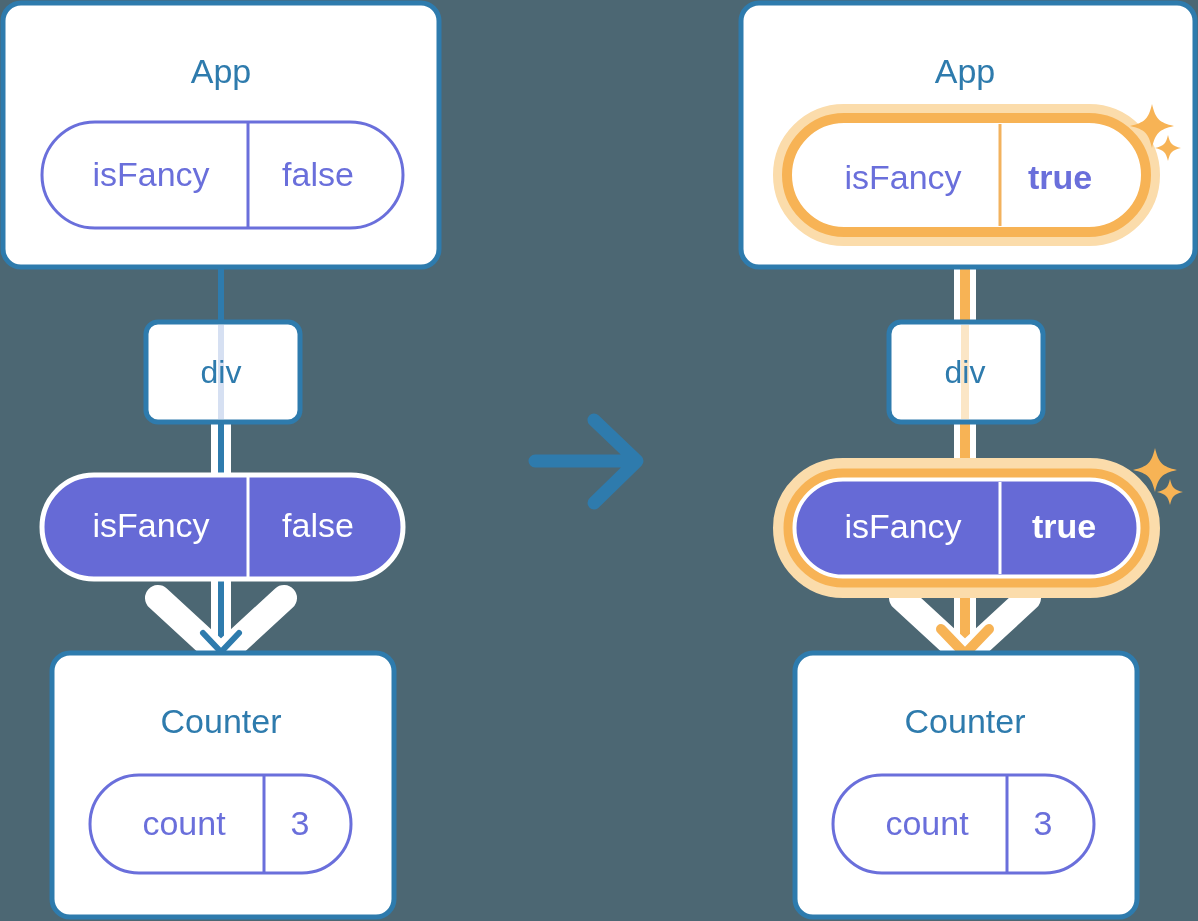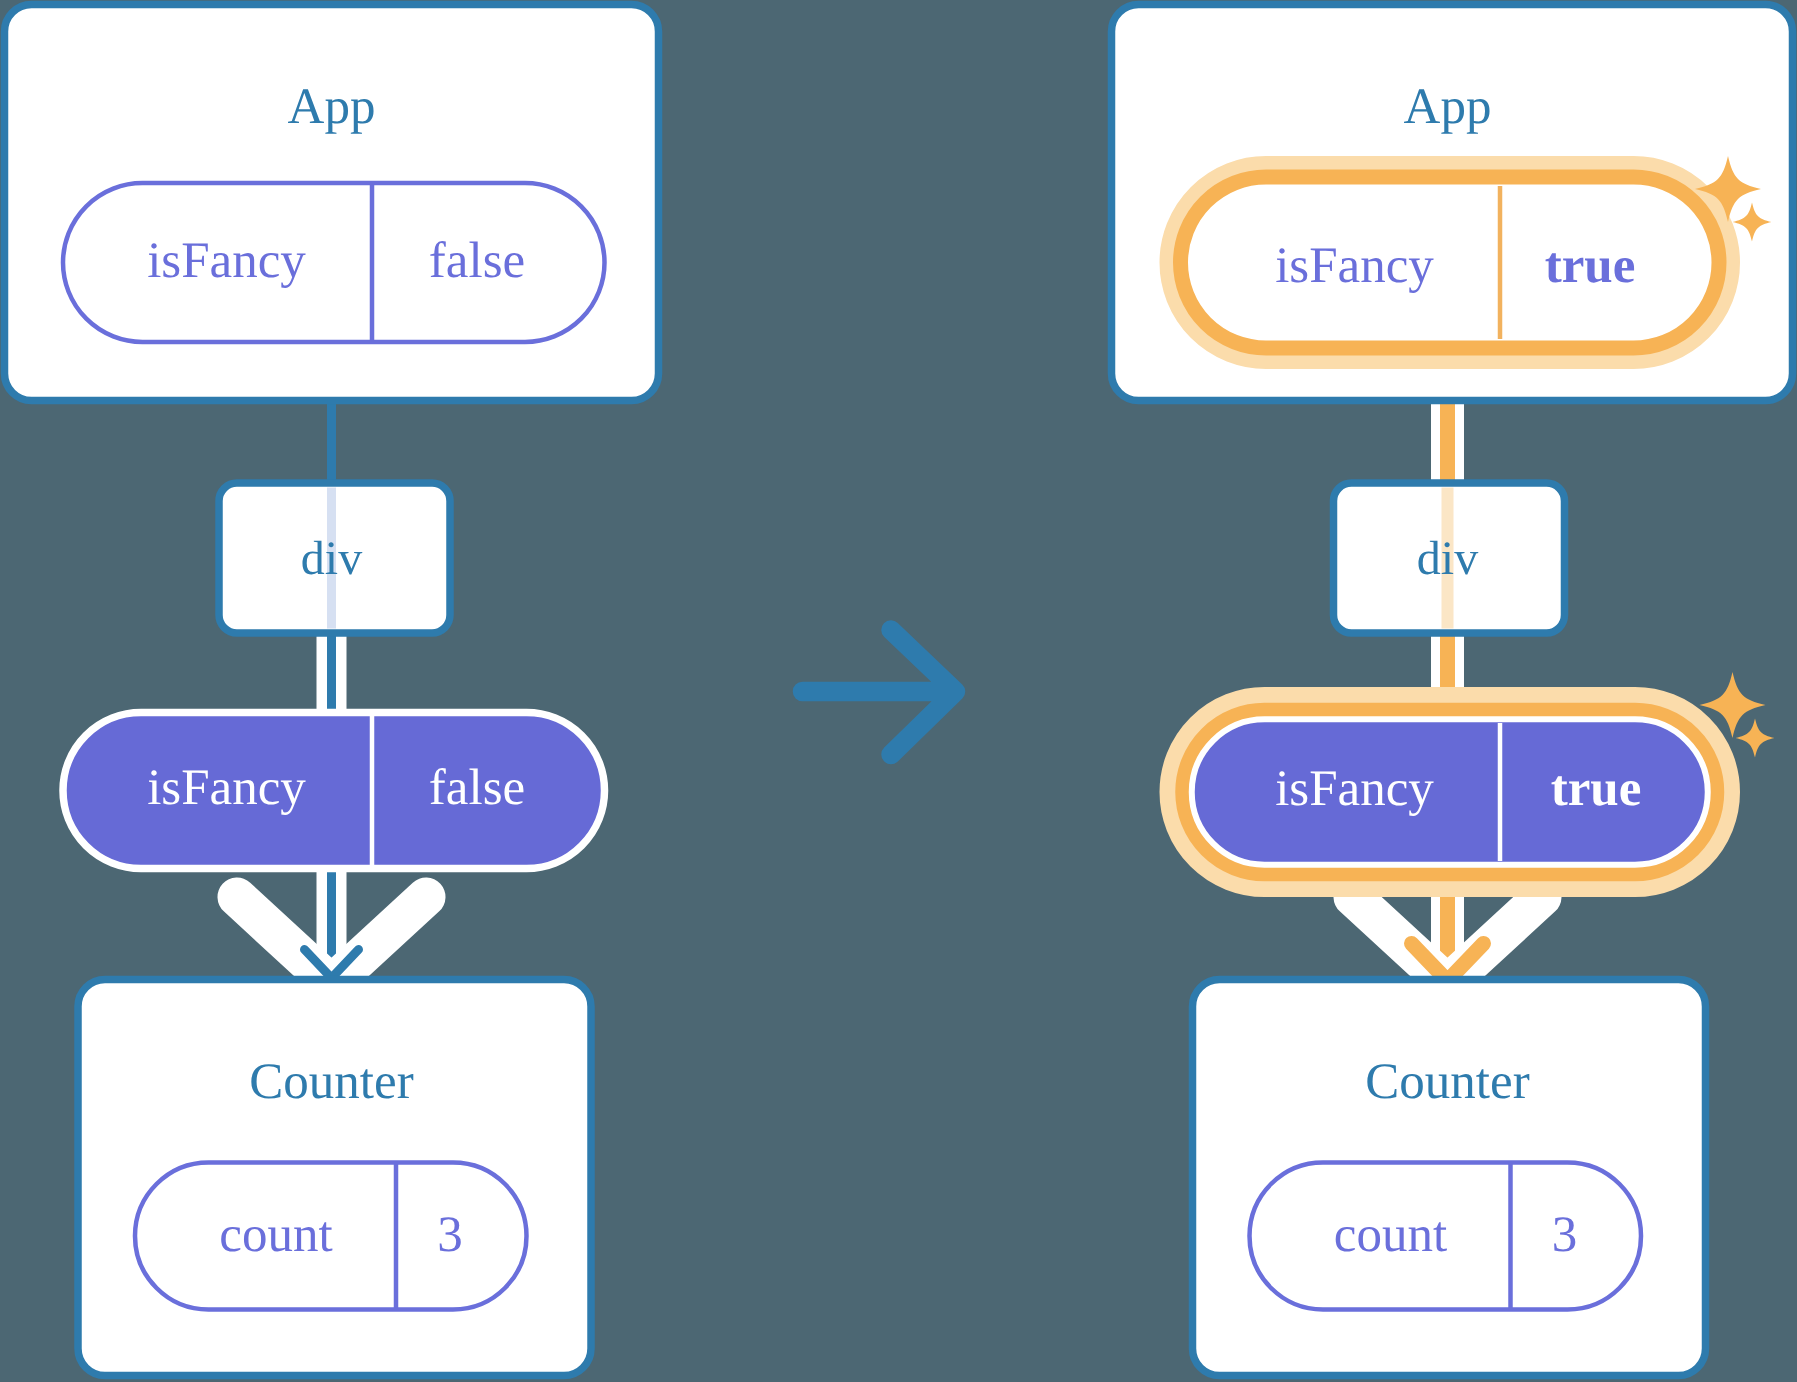--- a/index.html
+++ b/index.html
@@ -1,18 +1,18 @@
 <!DOCTYPE html>
 <html><head>
 <meta charset="utf-8">
 <style>
   html,body{margin:0;padding:0;background:#4c6773;}
   body{width:1198px;height:921px;overflow:hidden;
        font-family:"Liberation Sans","DejaVu Sans",sans-serif;}
-  #stage{position:relative;width:1198px;height:921px;font-family:Liberation Serif, serif;}
+  #stage{position:relative;width:1198px;height:921px;}
   svg{position:absolute;top:0;left:0;width:1198px;height:921px;display:block;}
   .card-title{font-size:34px;fill:#2e7bad;text-anchor:middle;dominant-baseline:middle;}
   .div-label{font-size:32px;fill:#2e7bad;text-anchor:middle;dominant-baseline:middle;}
   .pill-text-outline{font-size:34px;fill:#6a6fdb;text-anchor:middle;dominant-baseline:middle;}
   .pill-text-filled{font-size:34px;fill:#ffffff;text-anchor:middle;dominant-baseline:middle;}
   .pill-text-bold{font-weight:bold;}
 </style>
 </head>
 <body>
 

